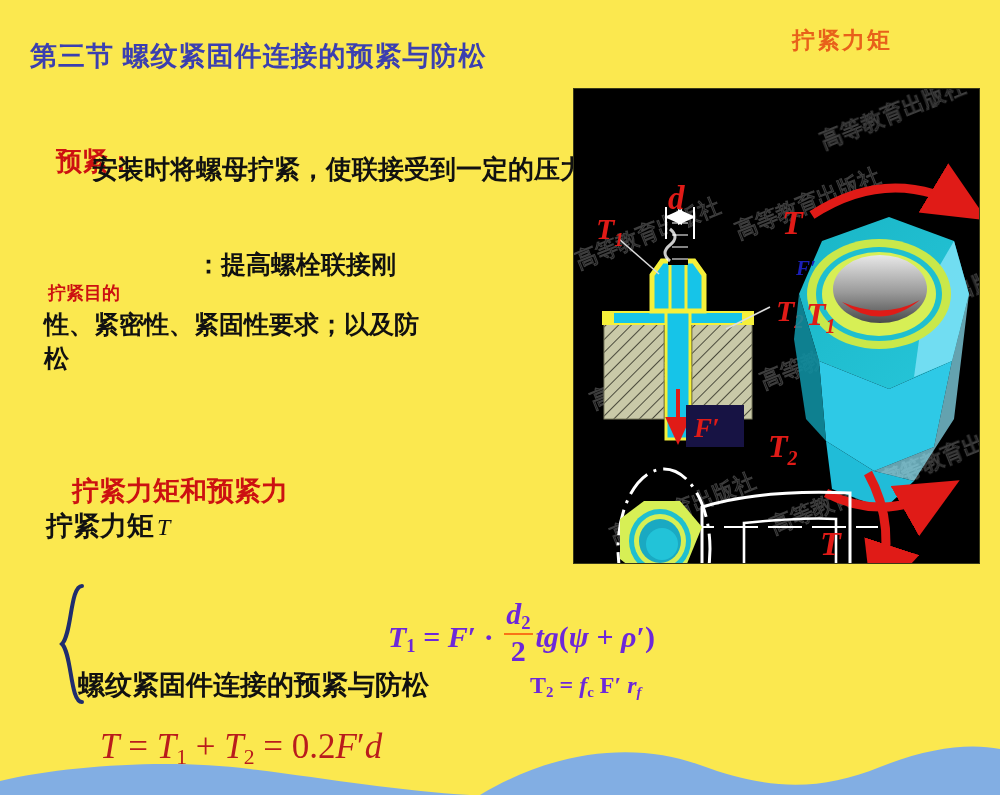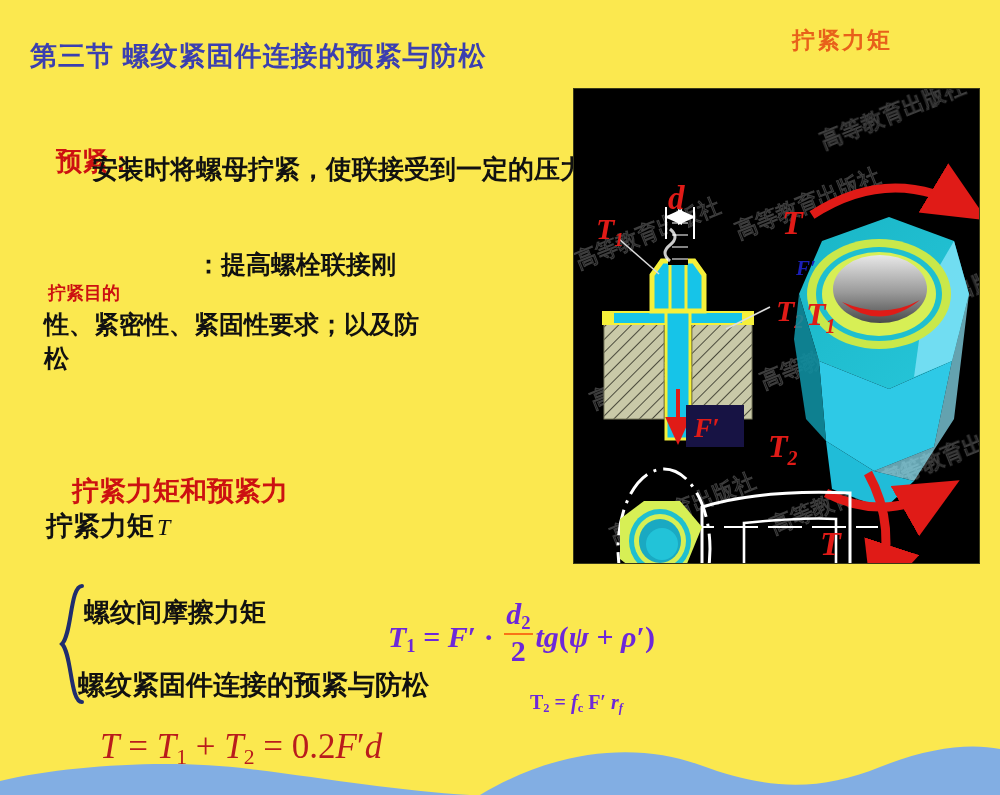--- a/index.html
+++ b/index.html
@@ -103,21 +103,21 @@
     display: inline-block;
     vertical-align: -0.45em;
     text-align: center;
     line-height: 1.04;
     padding: 0 3px;
   }
   .frac .num { display: block; border-bottom: 2px solid #f97316; padding: 0 2px; }
   .frac .den { display: block; padding: 0 2px; }
 
   #formula-t1 { left: 388px; top: 598px; font-size: 30px; font-weight: bold; }
-  #formula-t2 { left: 530px; top: 672px; font-size: 20px; font-weight: bold; margin-top: 19px; }
+  #formula-t2 { left: 530px; top: 672px; font-size: 24px; font-weight: bold; }
   #formula-t  { left: 100px; top: 727px; font-size: 35px; color: #b91c1c; }
   #formula-t i { font-style: italic; }
 
   
   #figure {
     position: absolute;
     left: 573px;
     top: 88px;
     width: 405px;
     height: 474px;
@@ -146,21 +146,20 @@
   <div id="torque-head" class="red-head">拧紧力矩和预紧力</div>
 
   <div id="torque-sub" class="blk">
     <span>拧紧力矩</span><span class="ital">T</span>
   </div>
 
   <svg class="brace" viewBox="0 0 30 120">
     <path d="M26 2 C14 2 16 50 6 60 C16 70 14 118 26 118" fill="none" stroke="#1f2d6e" stroke-width="4" stroke-linecap="round"></path>
   </svg>
 
-  <div id="brace-item-1" class="blk">螺纹间摩擦力矩</div>
   <div id="brace-item-2" class="blk">螺纹紧固件连接的预紧与防松</div>
 
   <div id="formula-t1" class="math">
     <i><b><span>T</span></b></i><span class="sub">1</span>
     <span>=</span>
     <i><b><span>F</span></b></i><span>′</span>
     <span>·</span>
     <span class="frac">
       <span class="num"><i><b><span>d</span></b></i><span class="sub">2</span></span>
       <span class="den">2</span>

